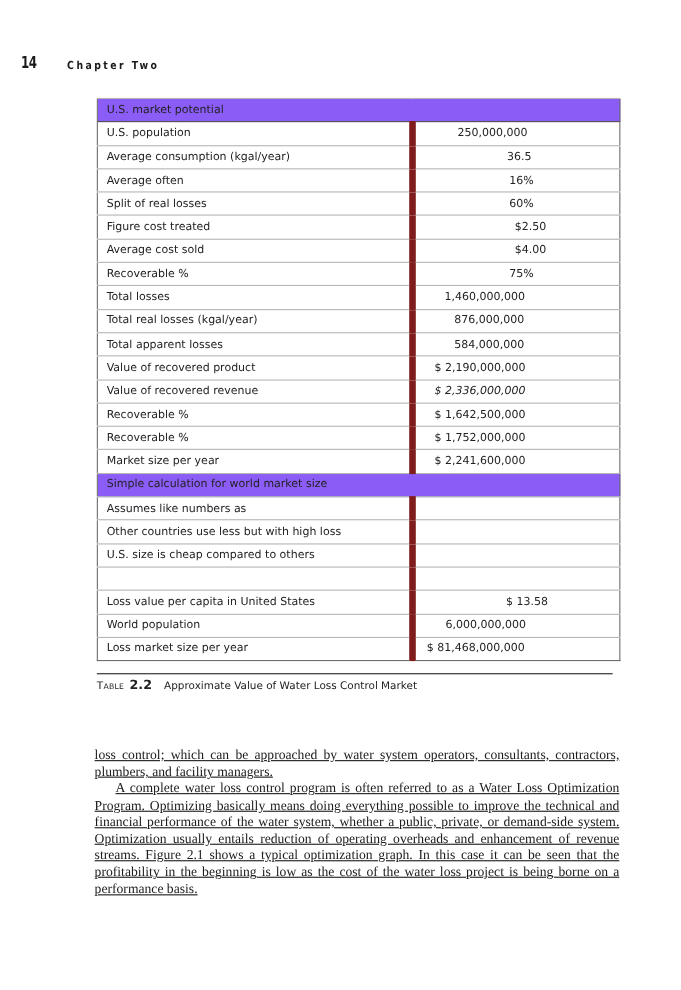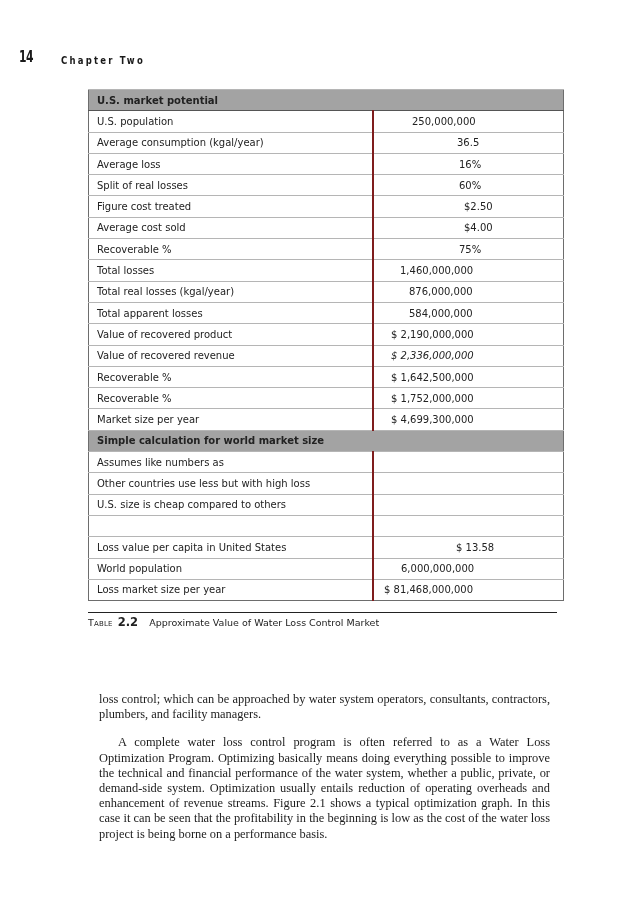--- a/index.html
+++ b/index.html
@@ -4,34 +4,34 @@
 <style>
   html, body { margin: 0; padding: 0; background: #ffffff; }
   body { width: 619px; height: 900px; position: relative; overflow: hidden; color: #1a1a1a; }
   .running-head { position: absolute; top: 44px; left: 19px; height: 22px; display: flex; align-items: flex-end; }
   .page-num { font-family: "DejaVu Sans Condensed", "DejaVu Sans", sans-serif; font-weight: bold; font-size: 15px; letter-spacing: -0.5px; transform: scaleX(0.8); transform-origin: left; width: 30px; }
   .chapter-title { margin-left: 12px; font-family: "DejaVu Sans", sans-serif; font-weight: bold; font-size: 10px; letter-spacing: 2.6px; transform: scaleX(0.85); transform-origin: left; }
 
   .table-wrap { position: absolute; left: 88px; top: 89px; width: 476px; }
   table.market { width: 476px; border-collapse: collapse; font-family: "DejaVu Sans", sans-serif; font-size: 10px; color: #222; border: 1.5px solid #6d6d6d; }
   table.market td { height: 20.3px; padding: 0 0 0 8px; border-top: 1px solid #b5b5b5; vertical-align: middle; white-space: nowrap; }
-  table.market td.label { width: 275px; border-right: 2px solid #7f1d1d; }
+  table.market td.label { width: 275px; border-right: 6px solid #7f1d1d; }
   table.market td.value { padding-left: 0; }
-  table.market tr.section td { background: #a3a3a3; font-weight: bold; border-right: none; }
+  table.market tr.section td { background: #8b5cf6; font-weight: normal; border-right: none; }
   table.market tr.section.first td { border-bottom: 1.5px solid #555; }
   .v { display: inline-block; }
 
   .caption-rule { position: absolute; left: 88px; top: 612px; width: 469px; height: 0; border-top: 1.5px solid #222; }
   .caption { position: absolute; left: 88px; top: 615px; font-family: "DejaVu Sans", sans-serif; font-size: 9.5px; color: #222; white-space: nowrap; }
   .caption .tl { font-weight: normal; font-variant: small-caps; font-size: 9.5px; letter-spacing: 0.2px; }
   .caption .tn { font-weight: bold; font-size: 11.5px; margin-left: 2px; }
   .caption .ct { margin-left: 8px; }
 
   .body-text { position: absolute; left: 86px; top: 679px; width: 477px; font-family: "Liberation Serif", "DejaVu Serif", serif; font-size: 12.4px; line-height: 15.2px; color: #1b1b1b; text-align: justify; }
-  .body-text p { margin: 13px; }
+  .body-text p { margin: 0; text-decoration: underline; }
   .body-text p.indent { text-indent: 19px; }
 </style>
 </head>
 <body>
 
 <div class="running-head">
   <span class="page-num">14</span>
   <span class="chapter-title">Chapter Two</span>
 </div>
 
@@ -43,21 +43,21 @@
         </tr>
         <tr>
           <td class="label">U.S. population</td>
           <td class="value"><span class="v" style="padding-left: 38px;">250,000,000</span></td>
         </tr>
         <tr>
           <td class="label">Average consumption (kgal/year)</td>
           <td class="value"><span class="v" style="padding-left: 83px;">36.5</span></td>
         </tr>
         <tr>
-          <td class="label">Average loss</td>
+          <td class="label">Average often</td>
           <td class="value"><span class="v" style="padding-left: 85px;">16%</span></td>
         </tr>
         <tr>
           <td class="label">Split of real losses</td>
           <td class="value"><span class="v" style="padding-left: 85px;">60%</span></td>
         </tr>
         <tr>
           <td class="label">Figure cost treated</td>
           <td class="value"><span class="v" style="padding-left: 90px;">$2.50</span></td>
         </tr>
@@ -92,21 +92,21 @@
         <tr>
           <td class="label">Recoverable %</td>
           <td class="value"><span class="v" style="padding-left: 17px;">$ 1,642,500,000</span></td>
         </tr>
         <tr>
           <td class="label">Recoverable %</td>
           <td class="value"><span class="v" style="padding-left: 17px;">$ 1,752,000,000</span></td>
         </tr>
         <tr>
           <td class="label">Market size per year</td>
-          <td class="value"><span class="v" style="padding-left: 17px;">$ 4,699,300,000</span></td>
+          <td class="value"><span class="v" style="padding-left: 17px;">$ 2,241,600,000</span></td>
         </tr>
         <tr class="section">
           <td colspan="2">Simple calculation for world market size</td>
         </tr>
         <tr>
           <td class="label">Assumes like numbers as</td>
           <td class="value"><span class="v" style="padding-left: 0px;"></span></td>
         </tr>
         <tr>
           <td class="label">Other countries use less but with high loss</td>

